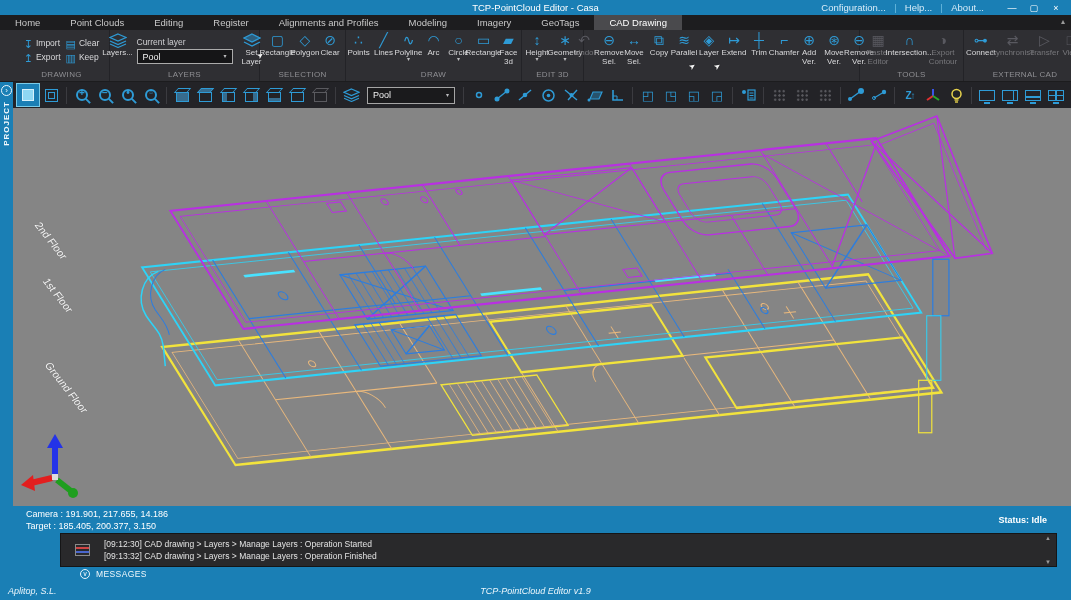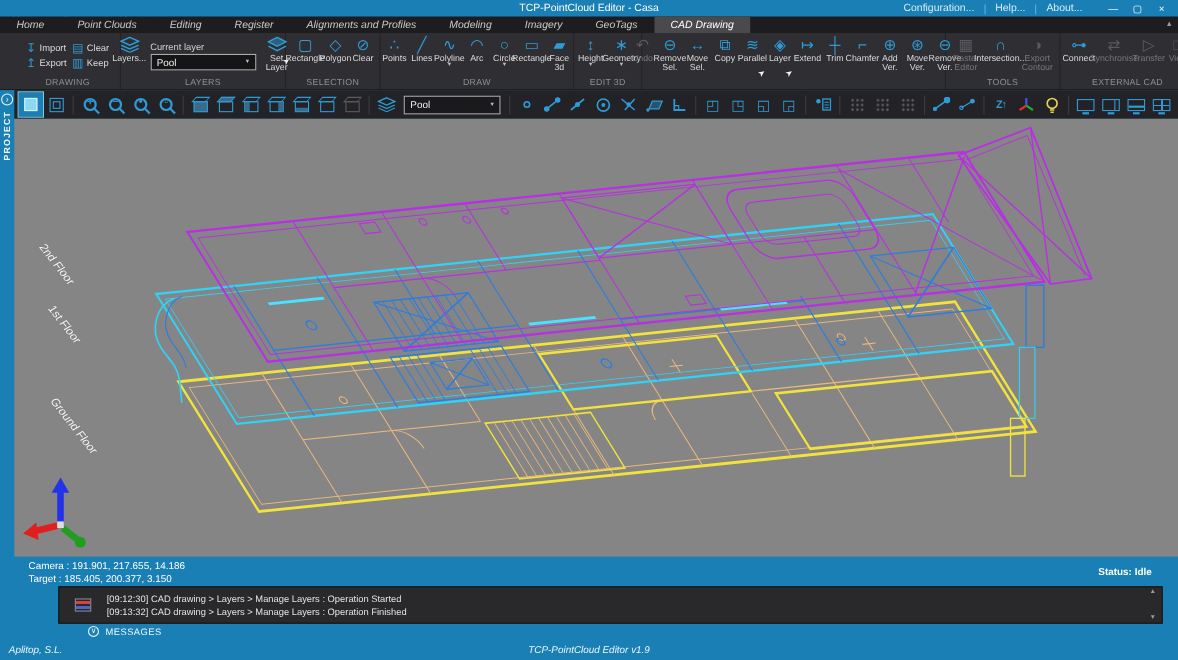--- a/index.html
+++ b/index.html
@@ -13,21 +13,21 @@
   .tb-left { display:flex; align-items:center; gap:2px;margin-top:24px; }
   .tb-item { padding:0 7px; cursor:default; }
   .tb-div { width:1px; height:9px; background:#5db1d8; }
   .tb-title { position:absolute; left:0; right:0; text-align:center; color:#fff; font-size:9.5px; pointer-events:none; }
   .tb-right { margin-left:auto; display:flex; align-items:flex-end; gap:2px; z-index:1; }
   .winbtns { display:flex; align-items:center; margin-left:8px; }
   .winbtn { width:22px; text-align:center; color:#fff; font-size:9px; cursor:default; }
 
   
   .tabrow { height:15px; background:#1d1d1f; display:flex; align-items:stretch; position:relative; }
-  .tab { padding:0 15px; display:flex; align-items:center; font-size:9.5px; color:#c9c9c9; cursor:default;font-style:italic; }
+  .tab { padding:0 15px; display:flex; align-items:center; font-size:9.5px; color:#c9c9c9; cursor:default; }
   .tab.active { background:#4a4a4d; color:#fff; }
   .tab-collapse { position:absolute; right:6px; top:2px; color:#9a9a9a; font-size:8px; }
 
   
   .ribbon { height:52px; background:#2f2f33; display:flex; align-items:stretch; padding-left:14px; border-bottom:1px solid #1c1c1e; }
   .rgroup { display:flex; flex-direction:column; border-right:1px solid #232327; padding:1px 3px 0; }
   .rbtns { display:flex; flex:1; align-items:stretch; justify-content:center; gap:1px; }
   .glabel { text-align:center; font-size:8px; color:#8f8f93; padding:0 2px 2px; letter-spacing:.3px; }
   .rbtn { display:flex; flex-direction:column; align-items:center; justify-content:flex-start;
     padding:1px 2px 0; min-width:24px; max-width:34px; position:relative; cursor:default; }
@@ -86,21 +86,21 @@
   .viewport { flex:1; background:#858585; position:relative; overflow:hidden; }
   .drawsvg { position:absolute; inset:0; }
   .floor-label { position:absolute; color:#f4f4f4; font-size:10.5px; white-space:nowrap;
     transform:rotate(52deg) skewX(-8deg); transform-origin:left top; text-shadow:0 0 1px #6e6e6e; }
   .gizmo { position:absolute; left:8px; bottom:8px; }
 
   
   .statusbar { height:27px; background:#1a7fb5; color:#fff; display:flex; align-items:center; padding:0 10px 0 26px; }
   .cam-lines { font-size:9px; line-height:12px; }
   .status-idle { margin-left:auto; font-size:9px; font-weight:bold; padding-right:14px; }
-  .msgwrap { height:34px; background:#1a7fb5; padding:0 14px 0 28px;margin-left:25px; }
+  .msgwrap { height:34px; background:#1a7fb5; padding:0 14px 0 60px; }
   .msgpanel { height:34px; background:#29292b; border:1px solid #151516; display:flex; align-items:center; position:relative; }
   .msgicon { width:15px; height:12px; border:1px solid #8a8a8a; margin:0 14px;
     background:linear-gradient(#29292b 0 18%, #cf4545 18% 42%, #29292b 42% 56%, #4a66cc 56% 82%, #29292b 82%); }
   .msglines { font-size:8.5px; color:#e3e3e3; line-height:12px; }
   .msgscroll { position:absolute; right:2px; top:1px; bottom:1px; width:12px; display:flex; flex-direction:column;
     justify-content:space-between; align-items:center; color:#9a9a9a; font-size:6px; }
   .msgfooter { height:14px; background:#1a7fb5; display:flex; align-items:center; gap:6px; padding-left:80px; color:#f0f8fc; }
   .mfcirc { width:10px; height:10px; border:1px solid #eaf5fb; border-radius:50%; font-size:7px; line-height:8px; text-align:center; cursor:default; }
   .mflabel { font-size:8.5px; letter-spacing:.4px; }
   .bottombar { height:19px; background:#1a7fb5; color:#eaf5fb; font-size:9px; display:flex; align-items:center; padding:0 8px; position:relative;font-style:italic; }

